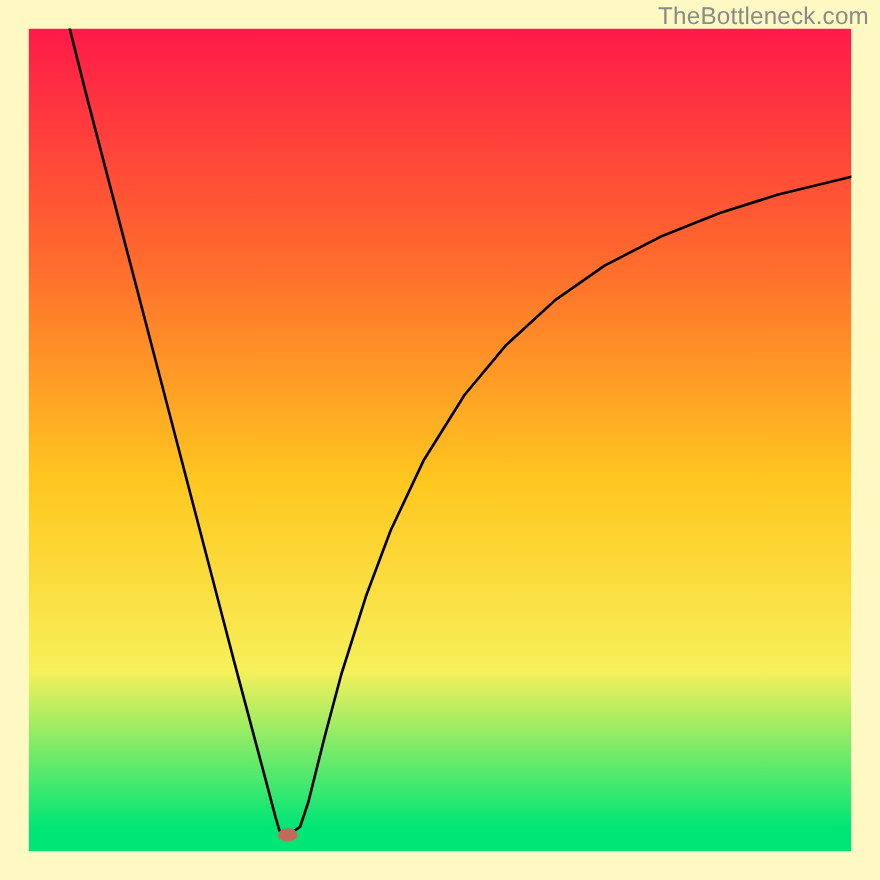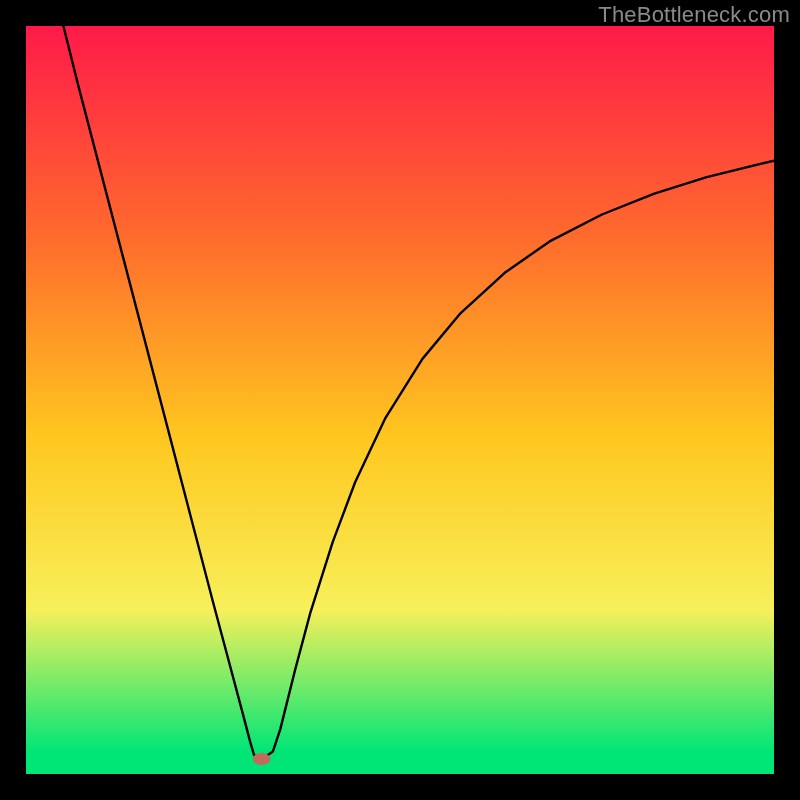--- a/index.html
+++ b/index.html
@@ -5,21 +5,21 @@
   body {
     margin: 0;
     padding: 0;
     background: #ffffff;
     font-family: Arial, Helvetica, sans-serif;
   }
   .frame {
     width: 800px;
     height: 800px;
     position: relative;
-    background: #000000;
+    background: #fef9c3;
   }
   .watermark {
     position: absolute;
     top: 2px;
     right: 10px;
     color: #8a8a8a;
     font-size: 22px;
     font-weight: 500;
     letter-spacing: 0.2px;
     z-index: 10;

